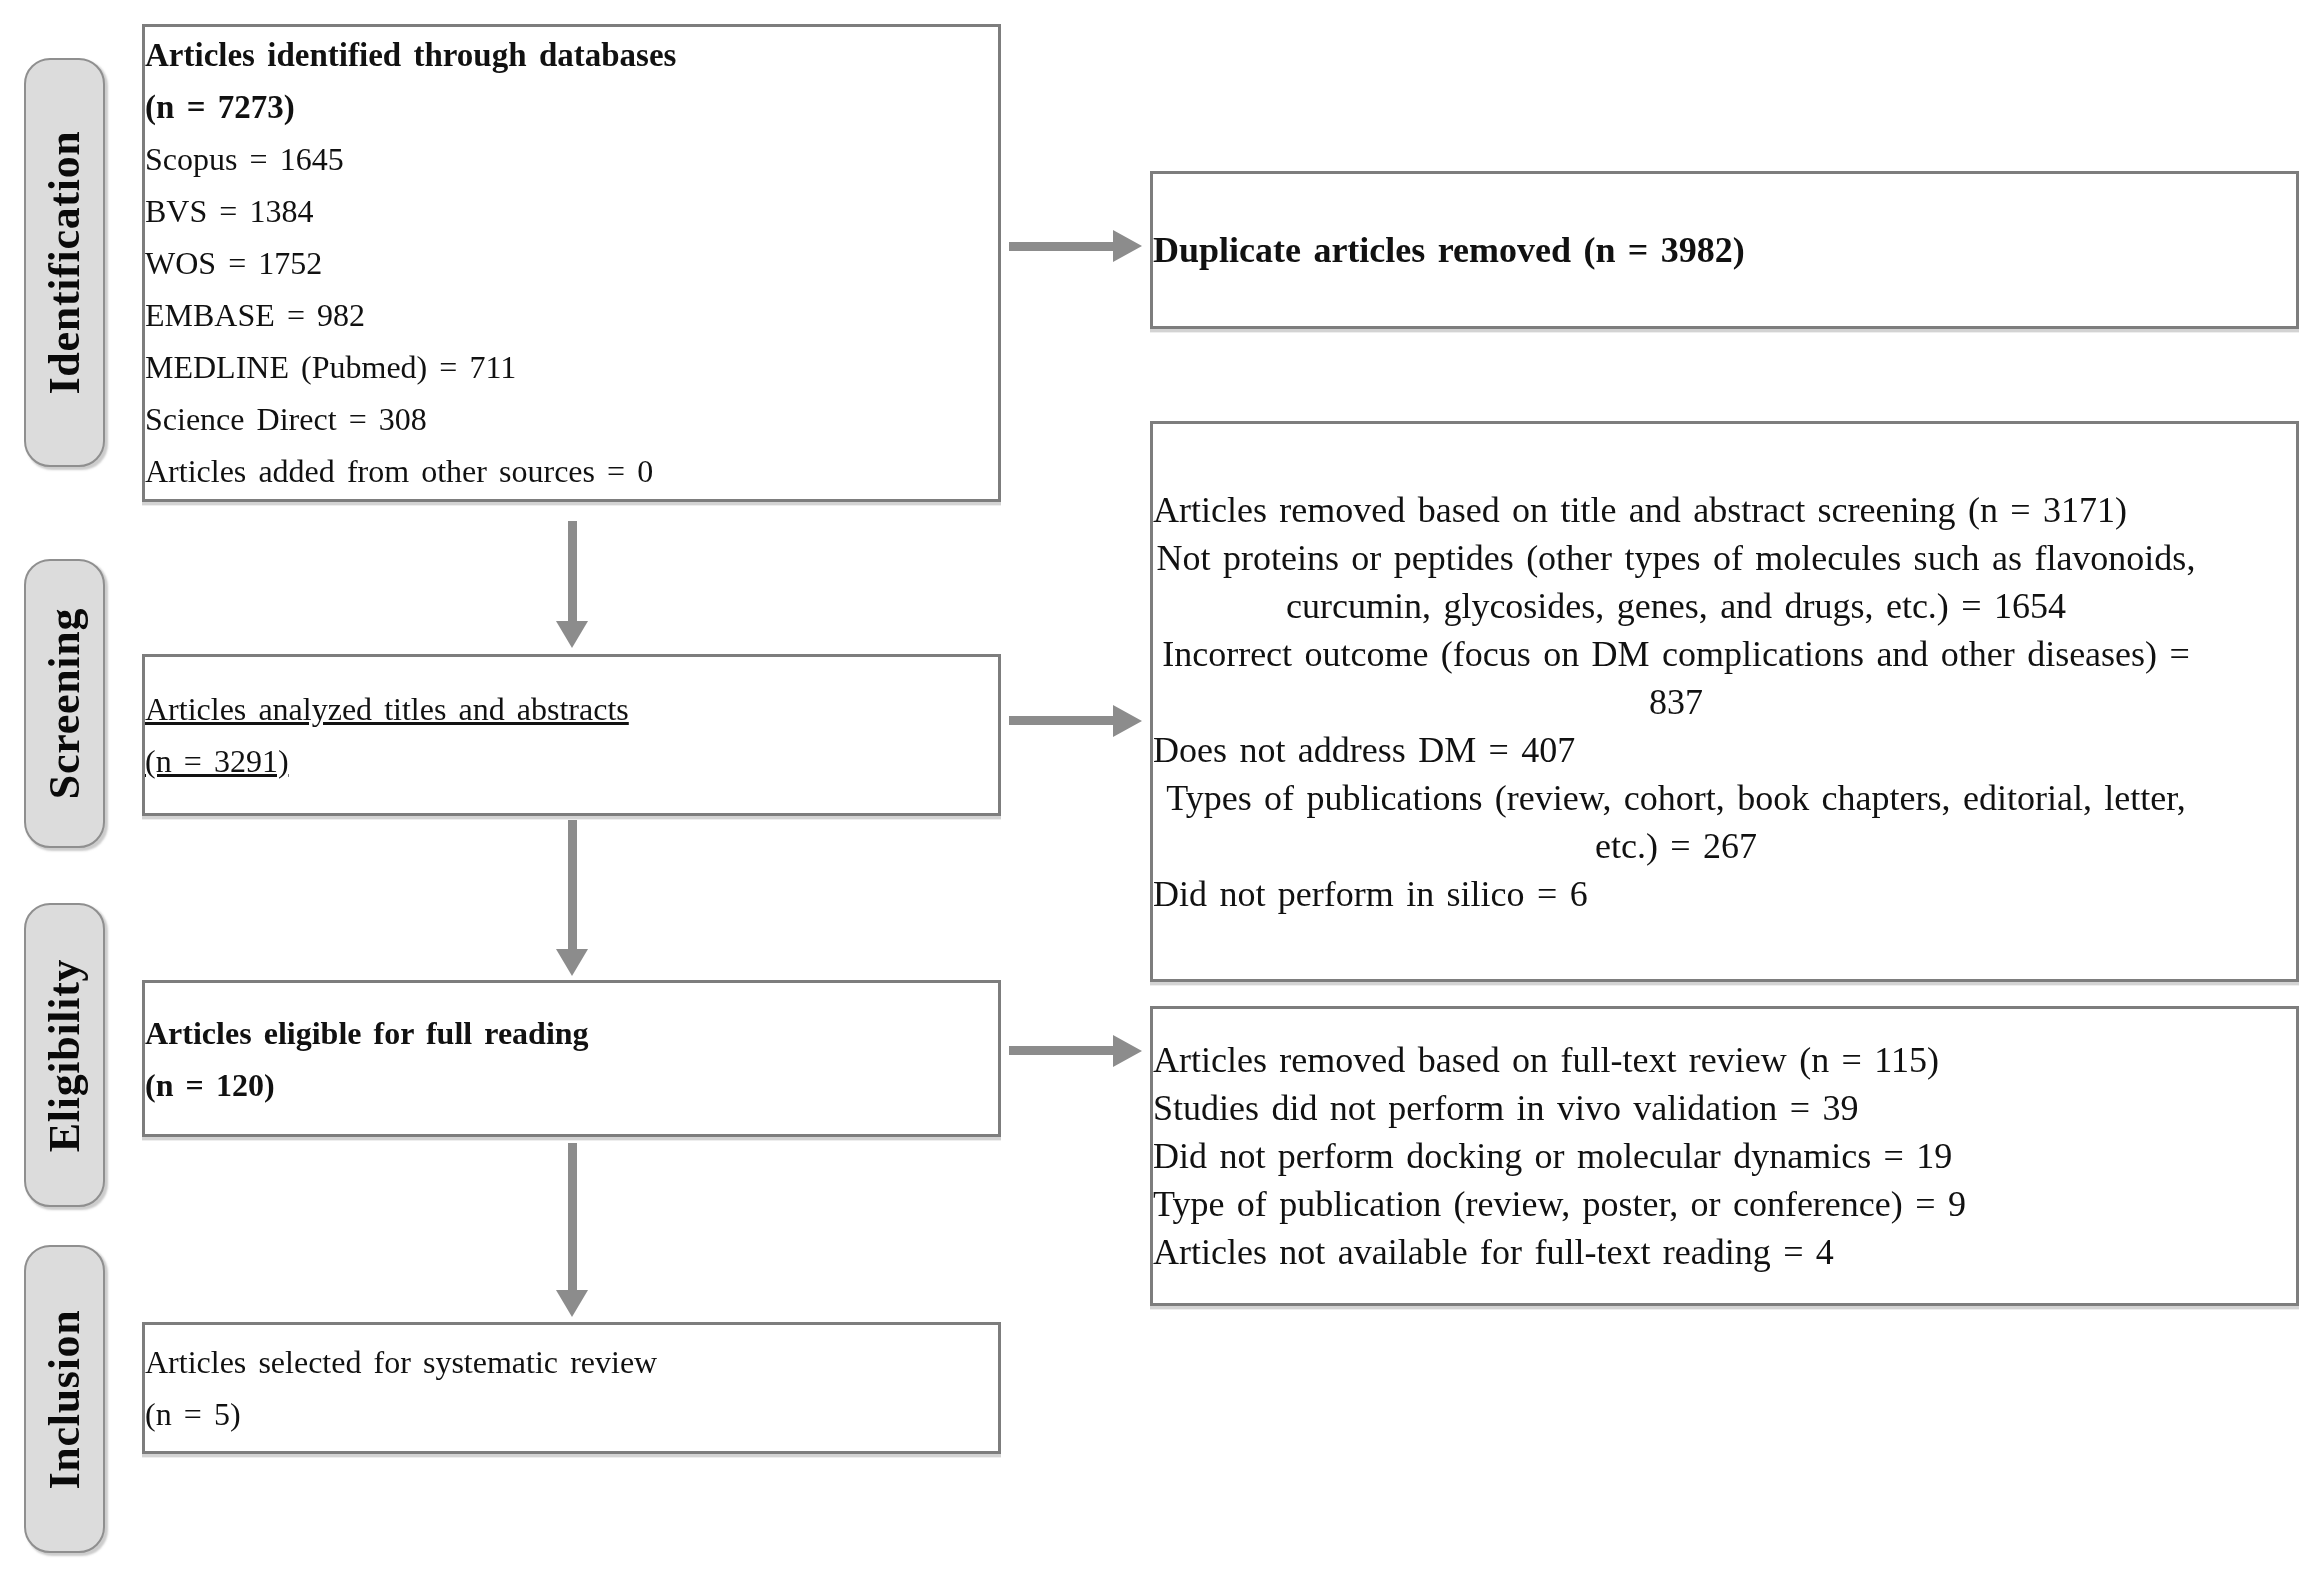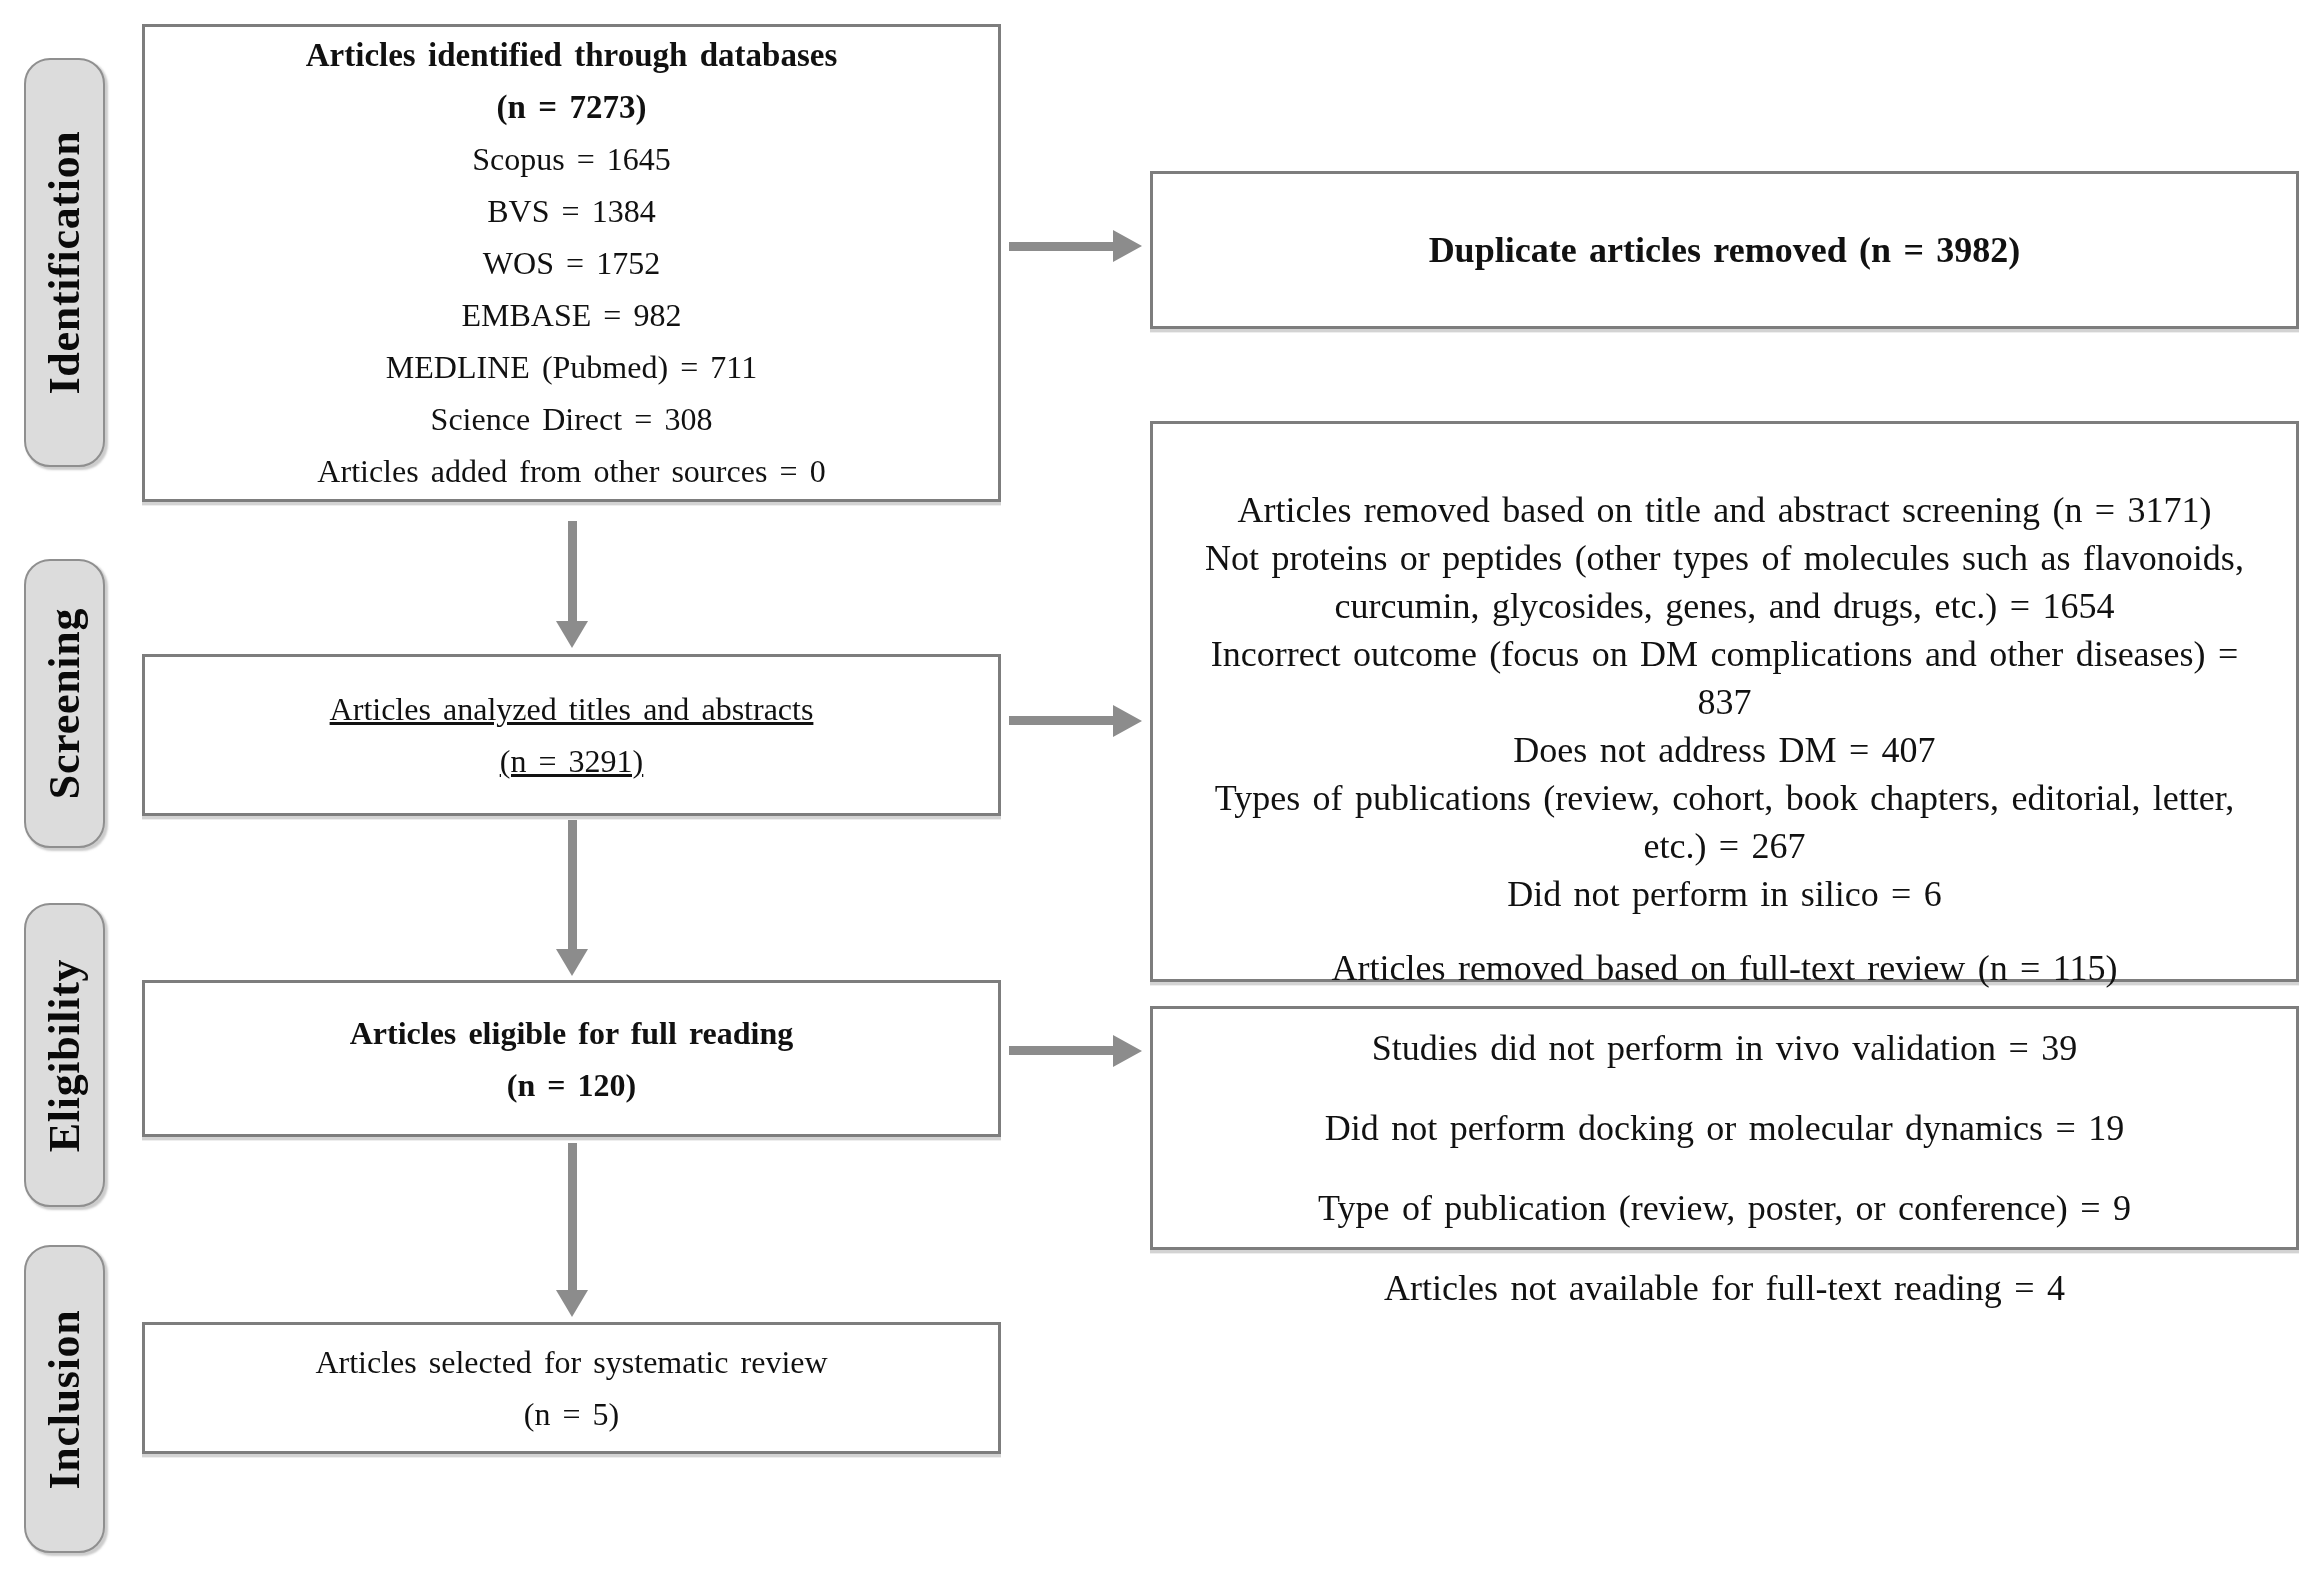--- a/index.html
+++ b/index.html
@@ -41,36 +41,36 @@
   #stage-inclusion      { top: 1245px; height: 308px; }
 
   
   .fbox {
     position: absolute;
     background: #ffffff;
     border: 3.4px solid #7d7d7d;
     box-sizing: border-box;
     display: flex;
     flex-direction: column;
-    align-items: center;
+    align-items: flex-start;
     justify-content: center;
     text-align: center;
     box-shadow: 0 3.4px 0 rgba(130,130,130,0.35);
   }
   .left  { left: 142px;  width: 859px; }
   .right { left: 1150px; width: 1149px; }
 
   #box-identified { top: 24px;   height: 478px; }
   #box-analyzed   { top: 654px;  height: 162px; text-decoration: underline; }
   #box-eligible   { top: 980px; height: 157px; font-weight: bold; }
   #box-included   { top: 1322px; height: 132px; }
 
   #box-duplicates     { top: 171px;  height: 158px; font-weight: bold; }
   #box-screening-excl { top: 421px;  height: 561px; }
-  #box-fulltext-excl  { top: 1006px; height: 244px; gap: 32px; }
+  #box-fulltext-excl  { top: 1006px; height: 300px; }
 
   .line  { font-size: 32px; line-height: 52px; word-spacing: 4.1px; }
   .bold  { font-weight: bold; font-size: 33px; }
   .xline { font-size: 36px; line-height: 48px; word-spacing: 3.4px; max-width: 1046px; margin: 0; }
 
   
   .h-shaft { position: absolute; height: 9px; width: 105px; background: #8c8c8c; }
   .h-head  { position: absolute; width: 0; height: 0;
              border-top: 16px solid transparent; border-bottom: 16px solid transparent;
              border-left: 29px solid #8c8c8c; }

